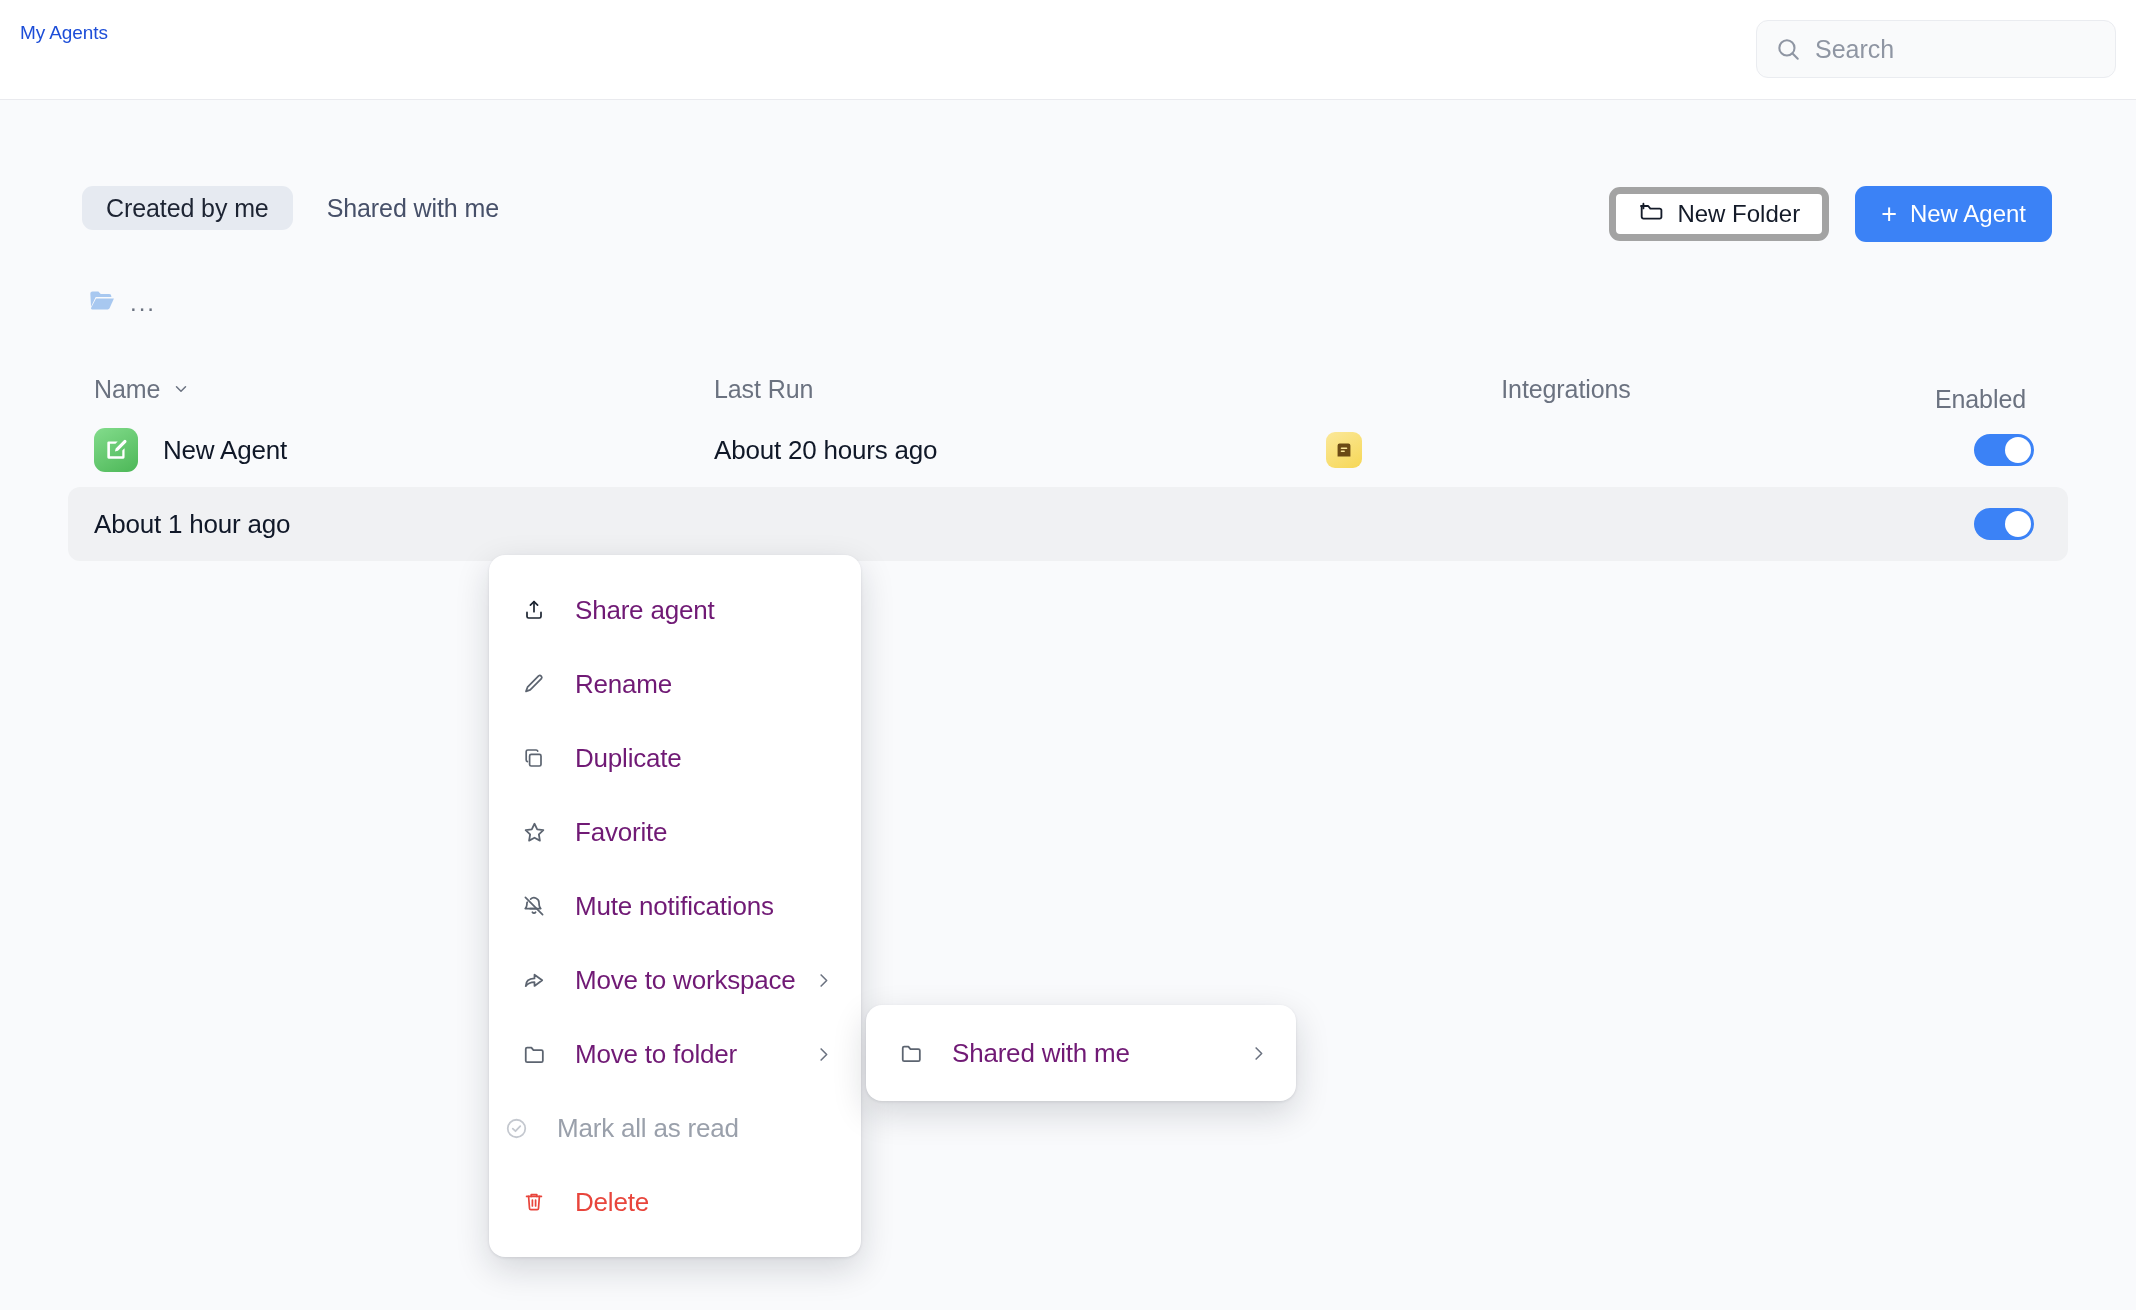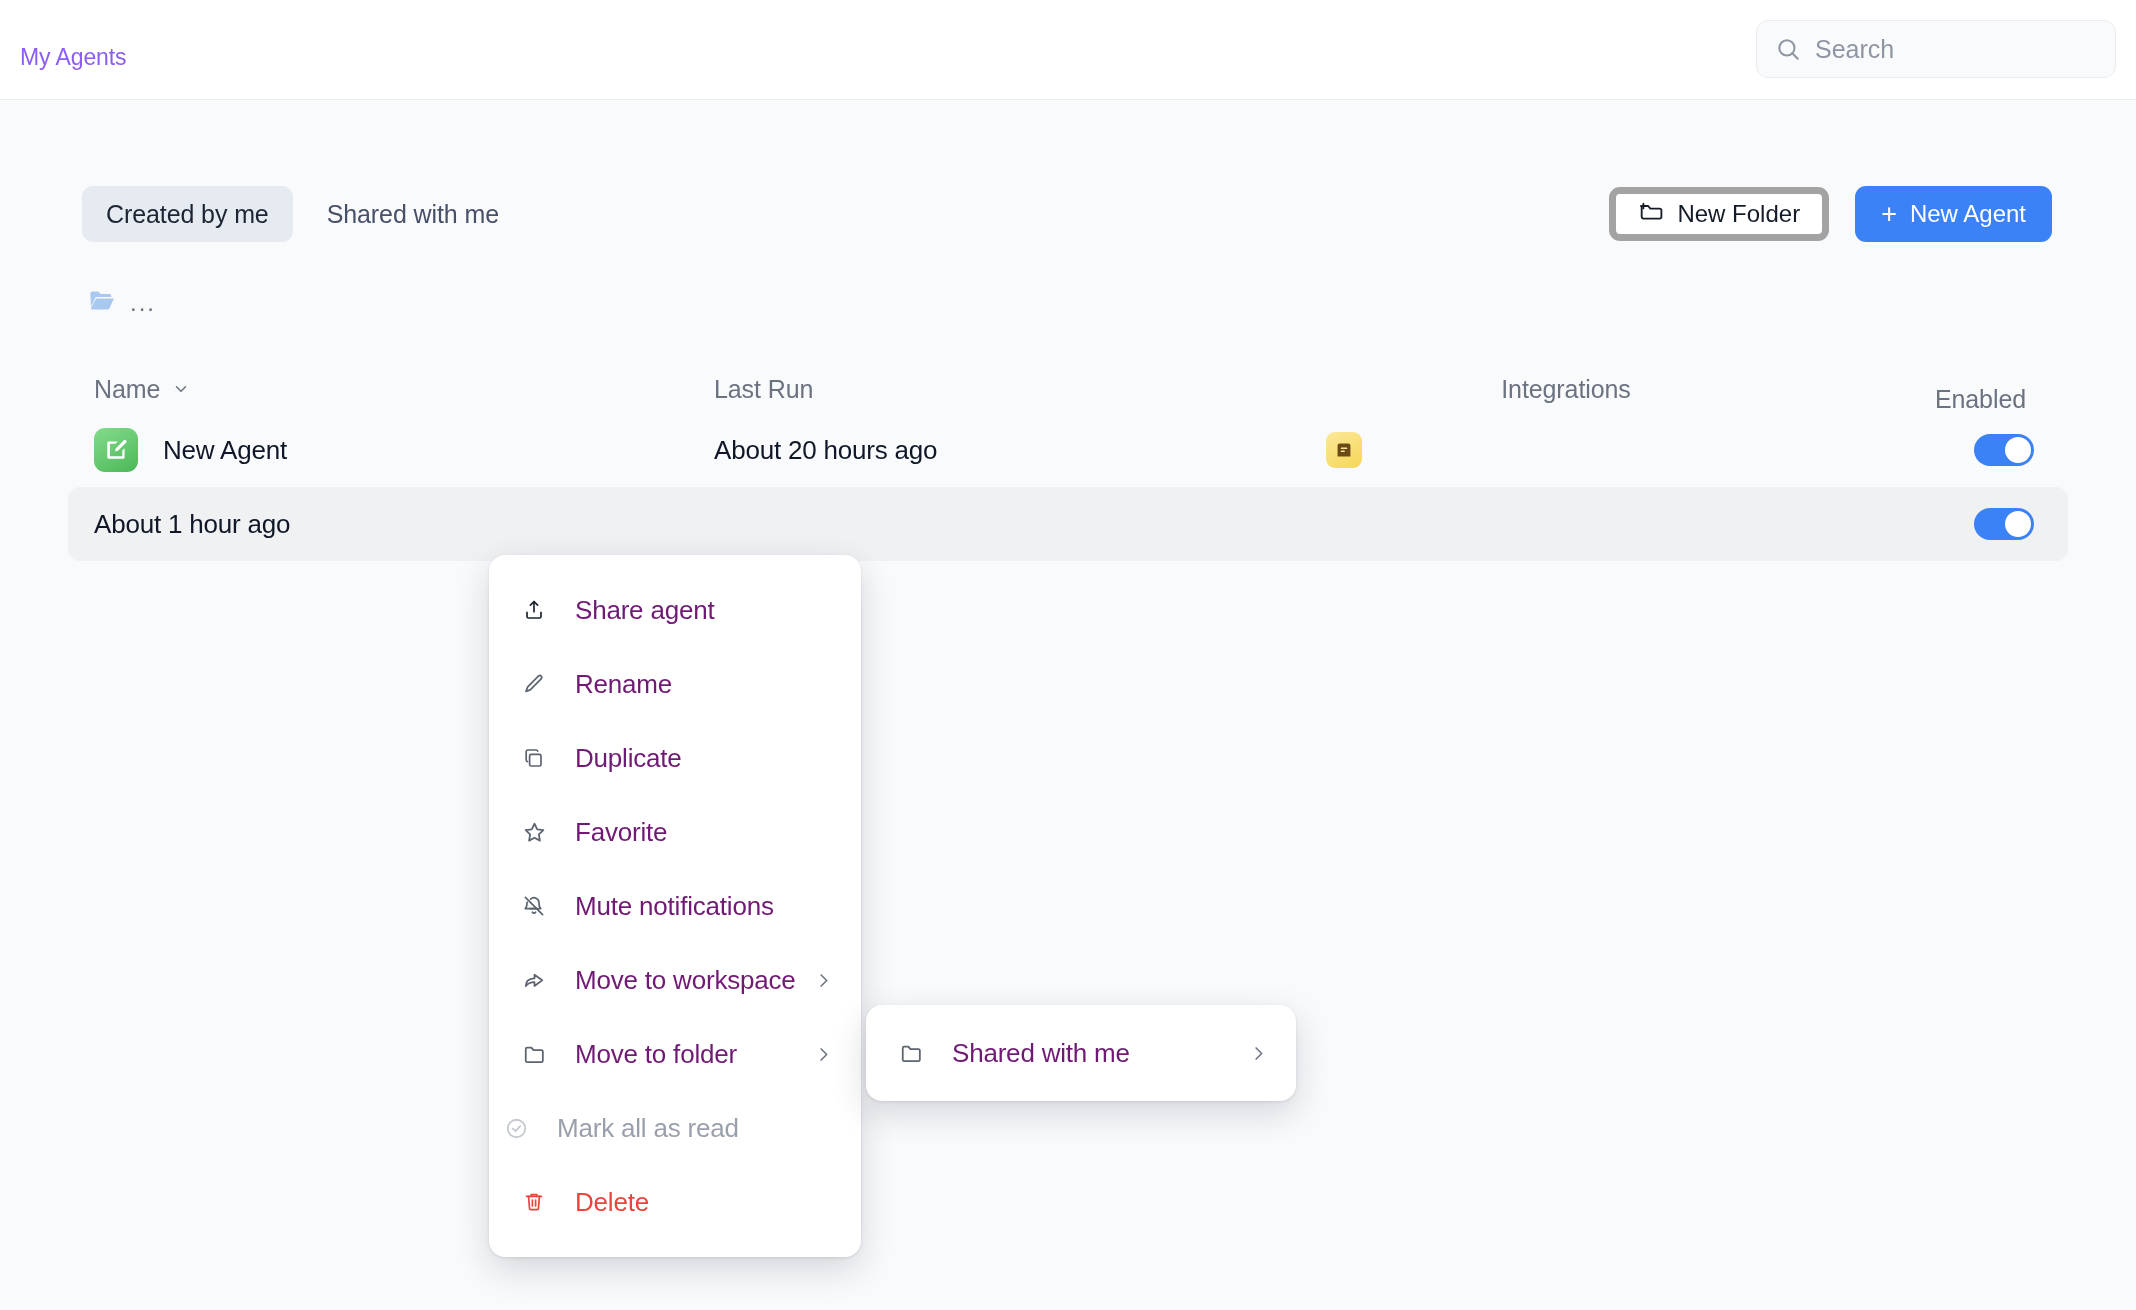--- a/index.html
+++ b/index.html
@@ -13,22 +13,22 @@
 
   
   .header {
     position: absolute; top: 0; left: 0;
     width: 2136px; height: 100px;
     background: #ffffff;
     border-bottom: 1px solid #e9eaee;
     display: flex; align-items: center;
   }
   .page-title {
-    position: absolute; left: 20px; top: 44px;
-    font-size: 23px; color: #8b5cf6; font-weight: 400;
+    position: absolute; left: 20px; top: 22px;
+    font-size: 19px; color: #1d4ed8; font-weight: 400;
     letter-spacing: -0.1px;
   }
   .search-box {
     position: absolute; right: 20px; top: 20px;
     width: 360px; height: 58px;
     background: #f9fafb;
     border: 1px solid #eaecf0;
     border-radius: 12px;
     display: flex; align-items: center;
     padding: 4px 18px;
@@ -39,21 +39,21 @@
     font-size: 25px; color: #8f96a3; font-weight: 400;
   }
 
   
   .toolbar {
     position: absolute; top: 186px; left: 0;
     width: 2136px; height: 62px;
   }
   .tabs { position: absolute; left: 82px; top: 0; display: flex; align-items: center; gap: 10px; }
   .tab {
-    height: 56px; display: flex; align-items: center;
+    height: 44px; display: flex; align-items: center;
     padding: 0 24px; border-radius: 11px;
     font-size: 25px; color: #475069; letter-spacing: -0.1px;
     cursor: pointer;
   }
   .tab.active { background: #e6eaf1; color: #1d2433; }
 
   .actions { position: absolute; right: 84px; top: 0; display: flex; align-items: center; gap: 26px; }
   .btn-folder {
     height: 54px; display: flex; align-items: center; gap: 13px;
     padding: 0 22px; border-radius: 11px;

